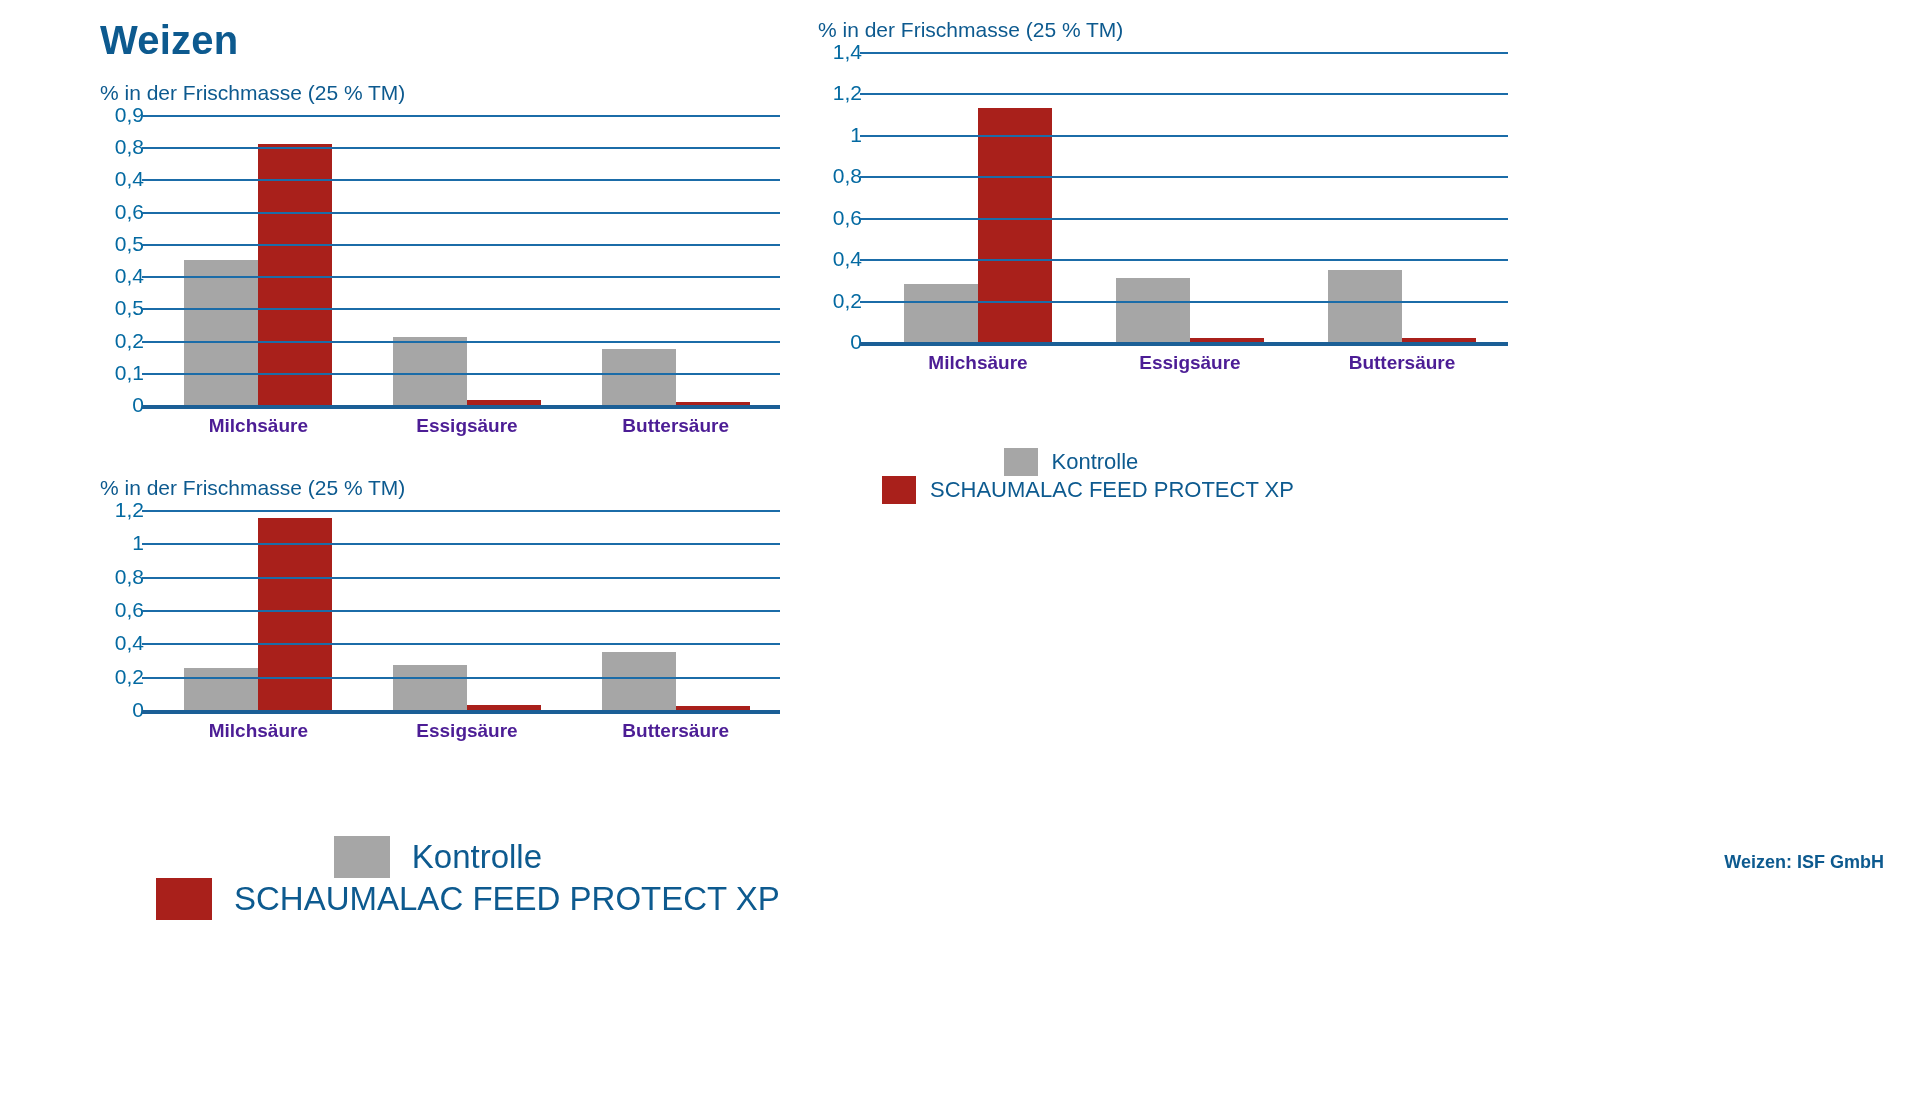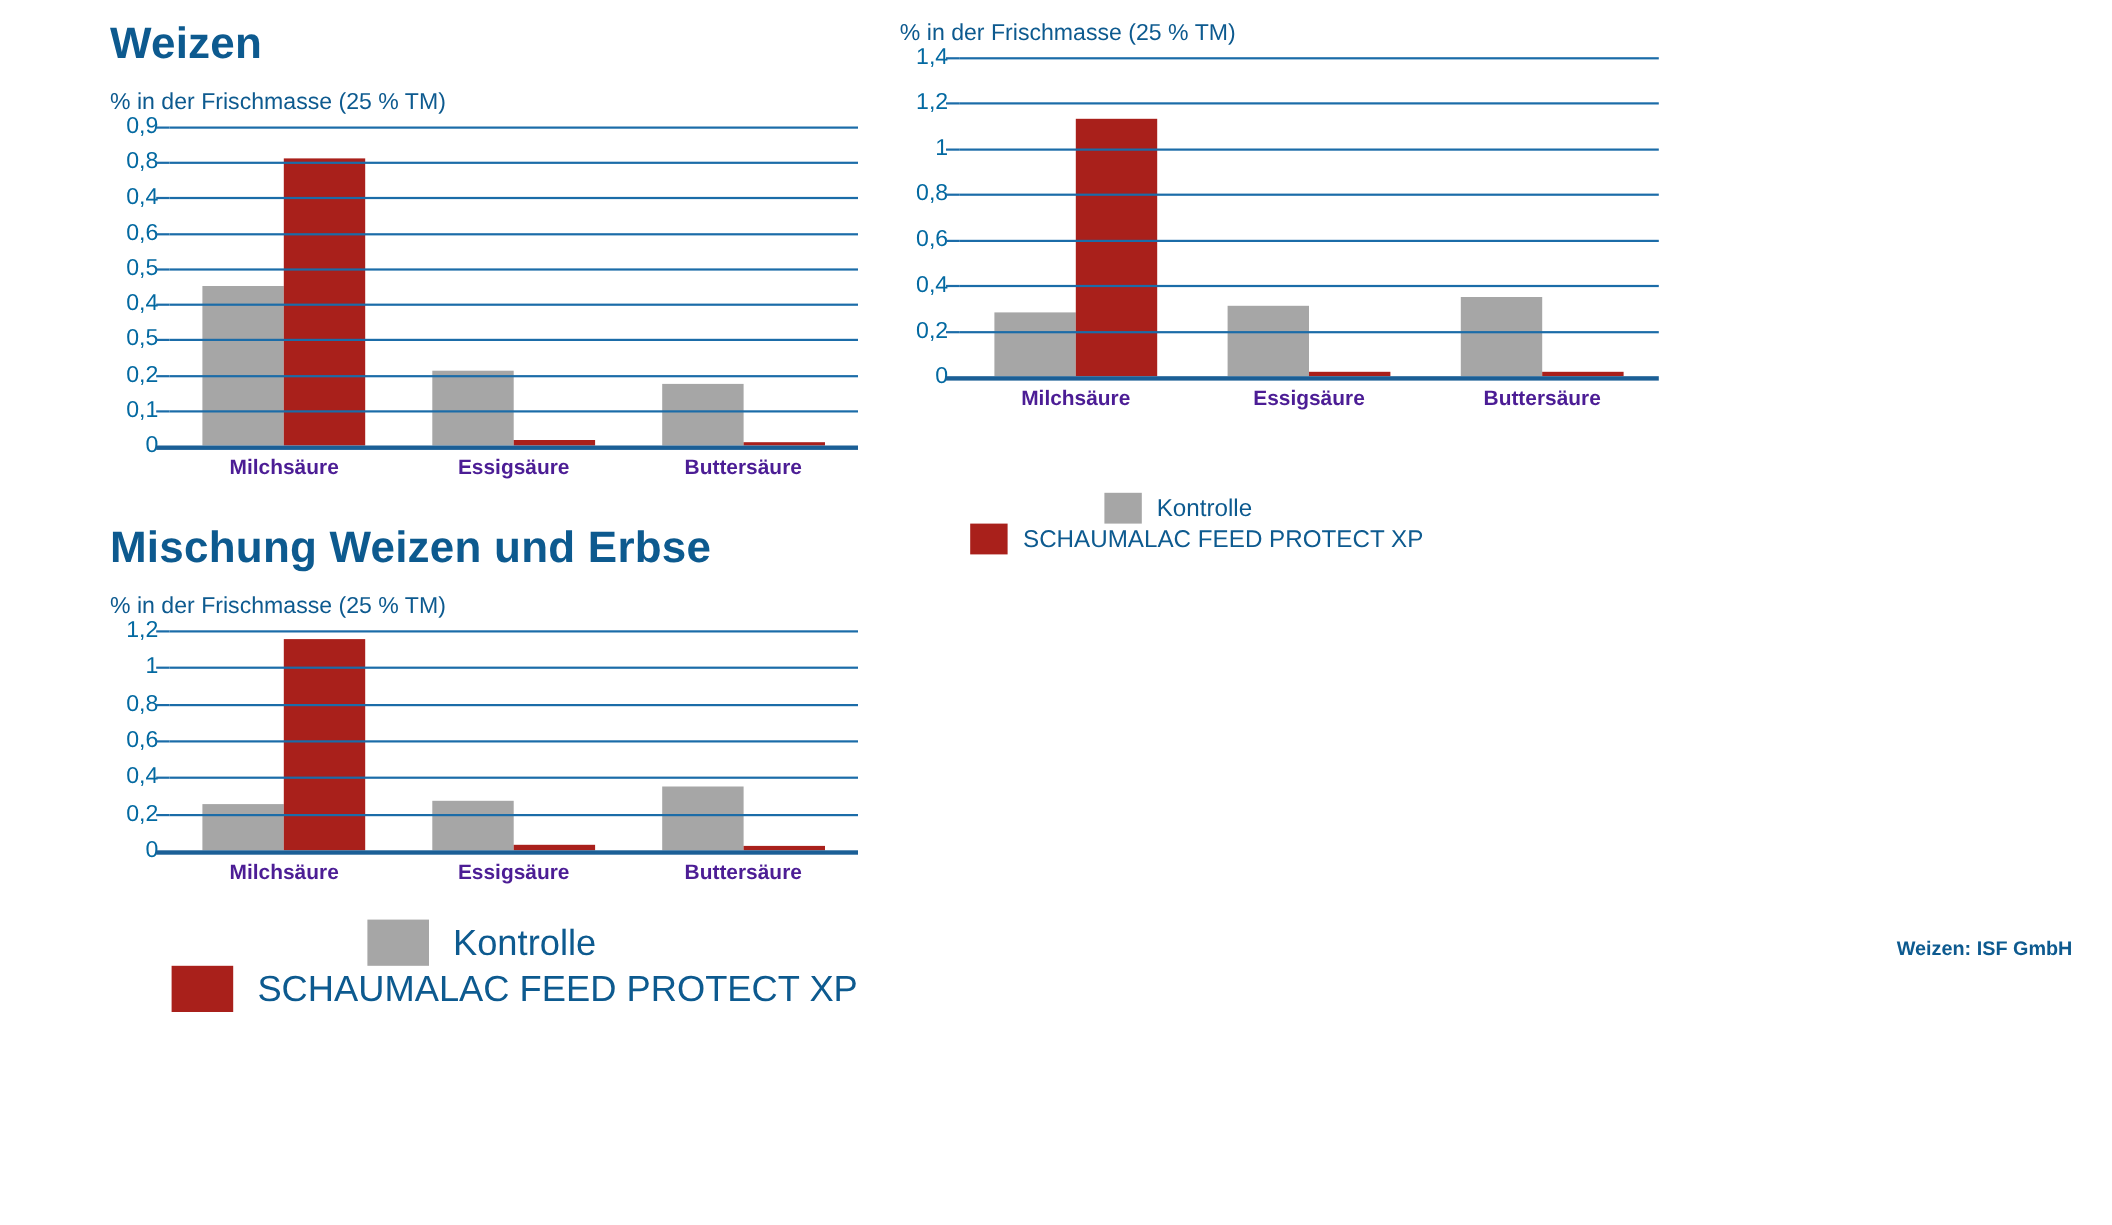--- a/index.html
+++ b/index.html
@@ -210,21 +210,20 @@
     <span class="swatch" style="background:#a6a6a6;"></span>
     <span class="lbl">Kontrolle</span>
   </div>
   <div class="item">
     <span class="swatch" style="background:#a9201b;"></span>
     <span class="lbl">SCHAUMALAC FEED PROTECT XP</span>
   </div>
 </div>
 
 <div class="panel" id="panel-mischung">
-  <div class="chart-title">Mischung Weizen und Erbse</div>
   <div class="axis-caption">% in der Frischmasse (25 % TM)</div>
   <div class="plot-wrap">
     <div class="plot" style="height:200px;">
       <div class="ylabels">
           <span style="top: 200px;">0</span>
           <span style="top: 166.667px;">0,2</span>
           <span style="top: 133.333px;">0,4</span>
           <span style="top: 100px;">0,6</span>
           <span style="top: 66.6667px;">0,8</span>
           <span style="top: 33.3333px;">1</span>

